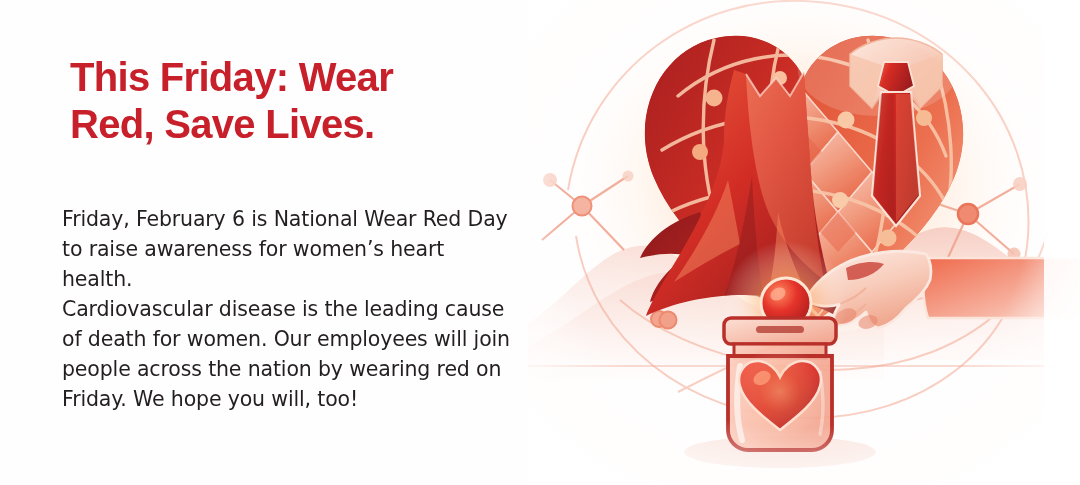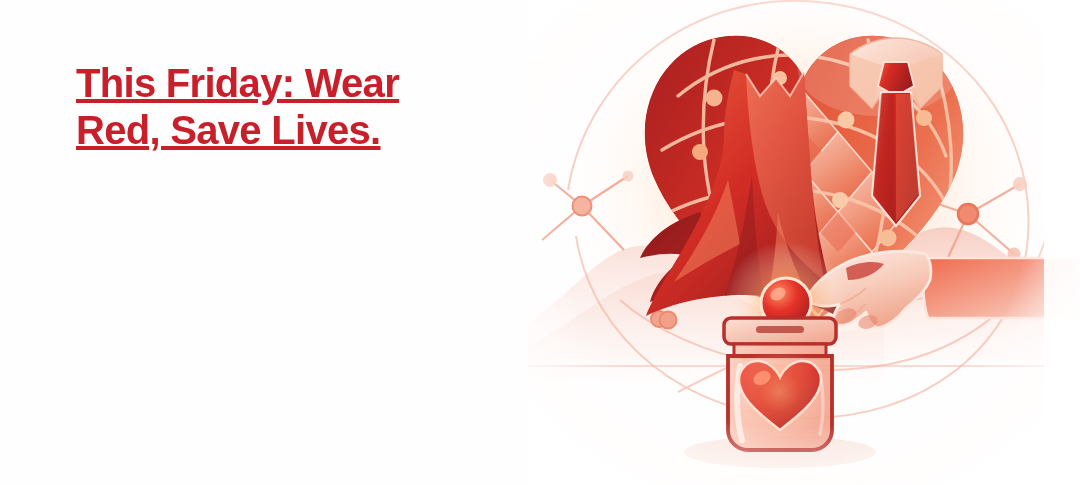--- a/index.html
+++ b/index.html
@@ -24,29 +24,28 @@
     position: absolute;
     left: 0;
     top: 0;
     width: 540px;
     height: 485px;
     box-sizing: border-box;
     padding: 46px 24px 0 62px;
   }
 
   #headline {
-    margin: 14px;
+    margin: 8px;
     font-family: "Liberation Sans", sans-serif;
     font-weight: bold;
     font-size: 40px;
     line-height: 47px;
     letter-spacing: -0.7px;
     color: #c8202a;
     white-space: pre-line;
-    text-decoration: underline;
   }
 
   #body-copy {
     margin: 0;
     padding-top: 48px;
     font-family: "DejaVu Sans", sans-serif;
     font-weight: 400;
     font-size: 20.5px;
     line-height: 30px;
     letter-spacing: -0.15px;
@@ -70,20 +69,26 @@
   }
 </style>
 </head>
 <body>
 
 <div id="banner">
 
   <div id="text-column">
     <h1 id="headline">This Friday: Wear
 Red, Save Lives.</h1>
+    <p id="body-copy">Friday, February 6 is National Wear Red Day
+to raise awareness for women’s heart health.
+Cardiovascular disease is the leading cause
+of death for women. Our employees will join
+people across the nation by wearing red on
+Friday. We hope you will, too!</p>
   </div>
 
   <div id="illustration">
     <svg viewBox="0 0 552 485" xmlns="http://www.w3.org/2000/svg" role="img">
       <defs>
 
         <linearGradient id="gHeart" x1="0" y1="0.15" x2="1" y2="0.9">
           <stop offset="0" stop-color="#b52420"></stop>
           <stop offset="0.28" stop-color="#cf3326"></stop>
           <stop offset="0.62" stop-color="#e3553a"></stop>

